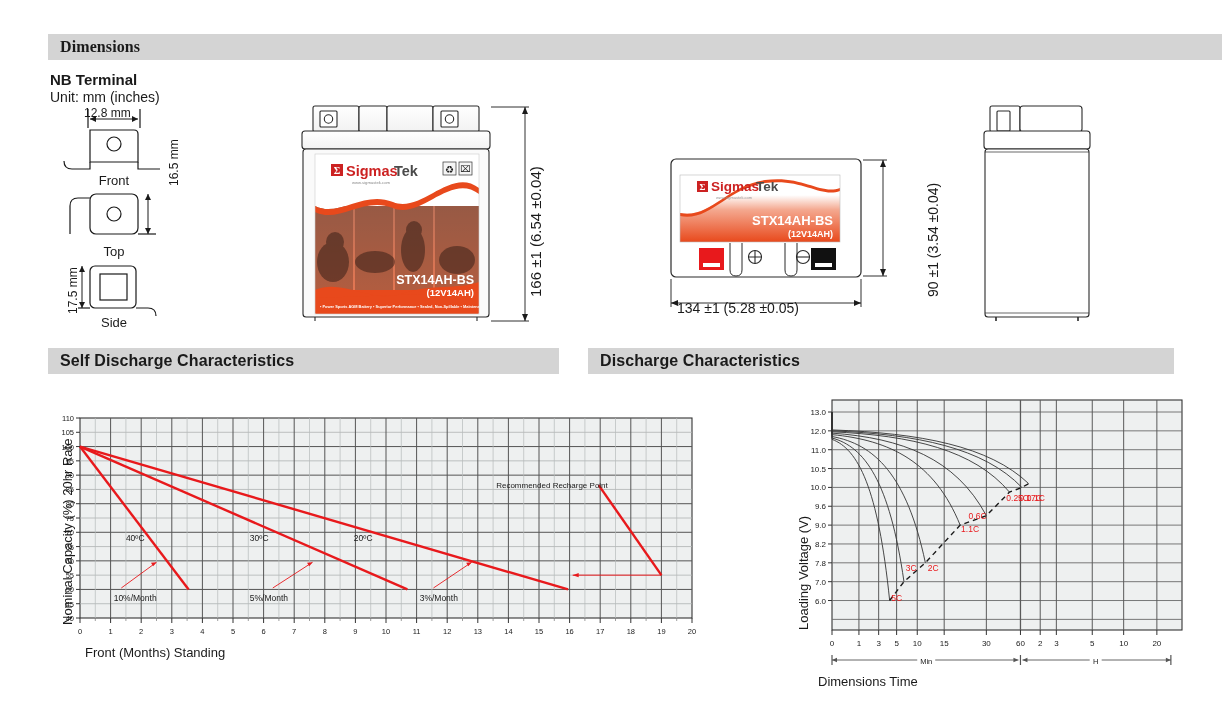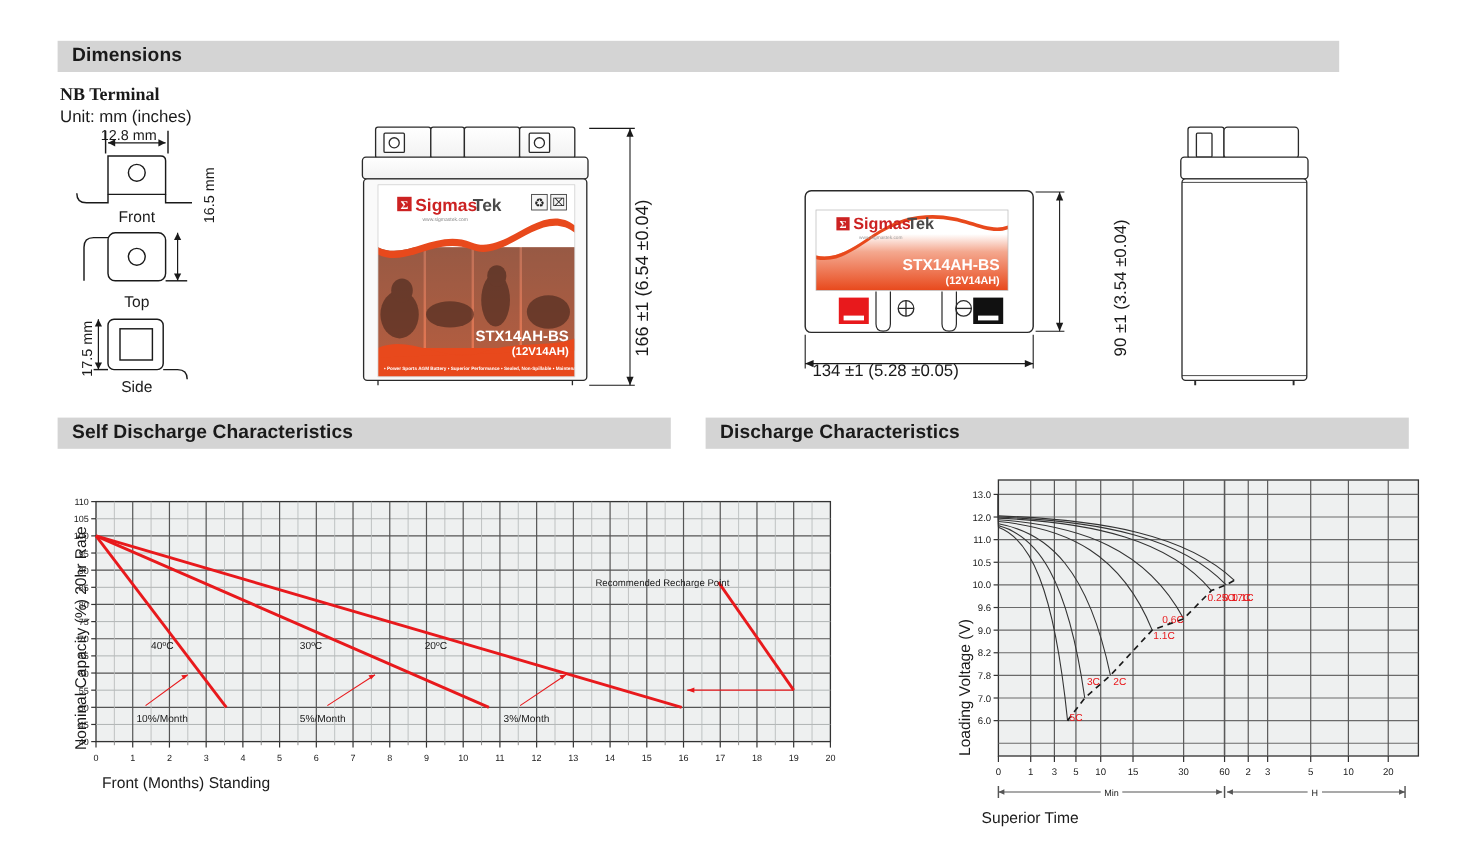--- a/index.html
+++ b/index.html
@@ -1,28 +1,28 @@
 <!DOCTYPE html>
 <html><head>
 <meta charset="utf-8">
 <style>
   html,body{margin:0;padding:0;background:#fff;}
   body{width:1222px;height:702px;position:relative;font-family:"Liberation Sans",sans-serif;color:#1a1a1a;overflow:hidden;}
   .band{position:absolute;background:#d4d4d4;display:flex;align-items:center;}
   .band-title{font-size:16px;font-weight:bold;color:#1a1a1a;padding-left:12px;letter-spacing:.1px;}
   .abs{position:absolute;}
   .txt{position:absolute;font-size:11px;color:#1a1a1a;white-space:nowrap;}
-  .bold{font-weight:bold;font-family:Liberation Serif, serif;}
+  .bold{font-weight:bold;}
   .vert{transform-origin:0 0;}
   svg{display:block;overflow:visible;}
 </style>
 </head>
 <body>
 
-<div class="band" style="left:48px;top:34px;width:1068px;height:26px;">
+<div class="band" style="left:48px;top:34px;width:1174px;height:26px;font-family:Liberation Serif, serif;">
   <span class="band-title">Dimensions</span>
 </div>
 
 <div class="txt bold" style="left:50px;top:71px;font-size:15px;">NB Terminal</div>
 <div class="txt" style="left:50px;top:89px;font-size:14px;">Unit: mm (inches)</div>
 
 <div class="abs" style="left:48px;top:108px;width:200px;height:220px;">
   <svg width="200" height="220" viewBox="0 0 200 220">
 
     <g fill="none" stroke="#1a1a1a" stroke-width="1.2">
@@ -521,14 +521,14 @@
       <path d="M46,268 l5,-2.2 l0,4.4 z" fill="#555"></path>
       <path d="M232.46153846153848,268 l-5,-2.2 l0,4.4 z" fill="#555"></path>
       <path d="M236.46153846153848,268 l5,-2.2 l0,4.4 z" fill="#555"></path>
       <path d="M384.87179487179486,268 l-5,-2.2 l0,4.4 z" fill="#555"></path>
       <rect x="131.23076923076923" y="264" width="18" height="8" fill="#fff"></rect>
       <text x="140.23076923076923" y="271.5" font-size="7.5" text-anchor="middle" fill="#1a1a1a">Min</text>
       <rect x="303.6666666666667" y="264" width="12" height="8" fill="#fff"></rect>
       <text x="309.6666666666667" y="271.5" font-size="7.5" text-anchor="middle" fill="#1a1a1a">H</text>
     </svg>
 </div>
-<div class="txt" style="left:818px;top:674px;font-size:13px;">Superior Time</div>
+<div class="txt" style="left:818px;top:674px;font-size:13px;">Dimensions Time</div>
 <div class="txt vert" style="left:796px;top:630px;font-size:13px;transform:rotate(-90deg);">Loading  Voltage (V)</div>
 
 </body></html>

